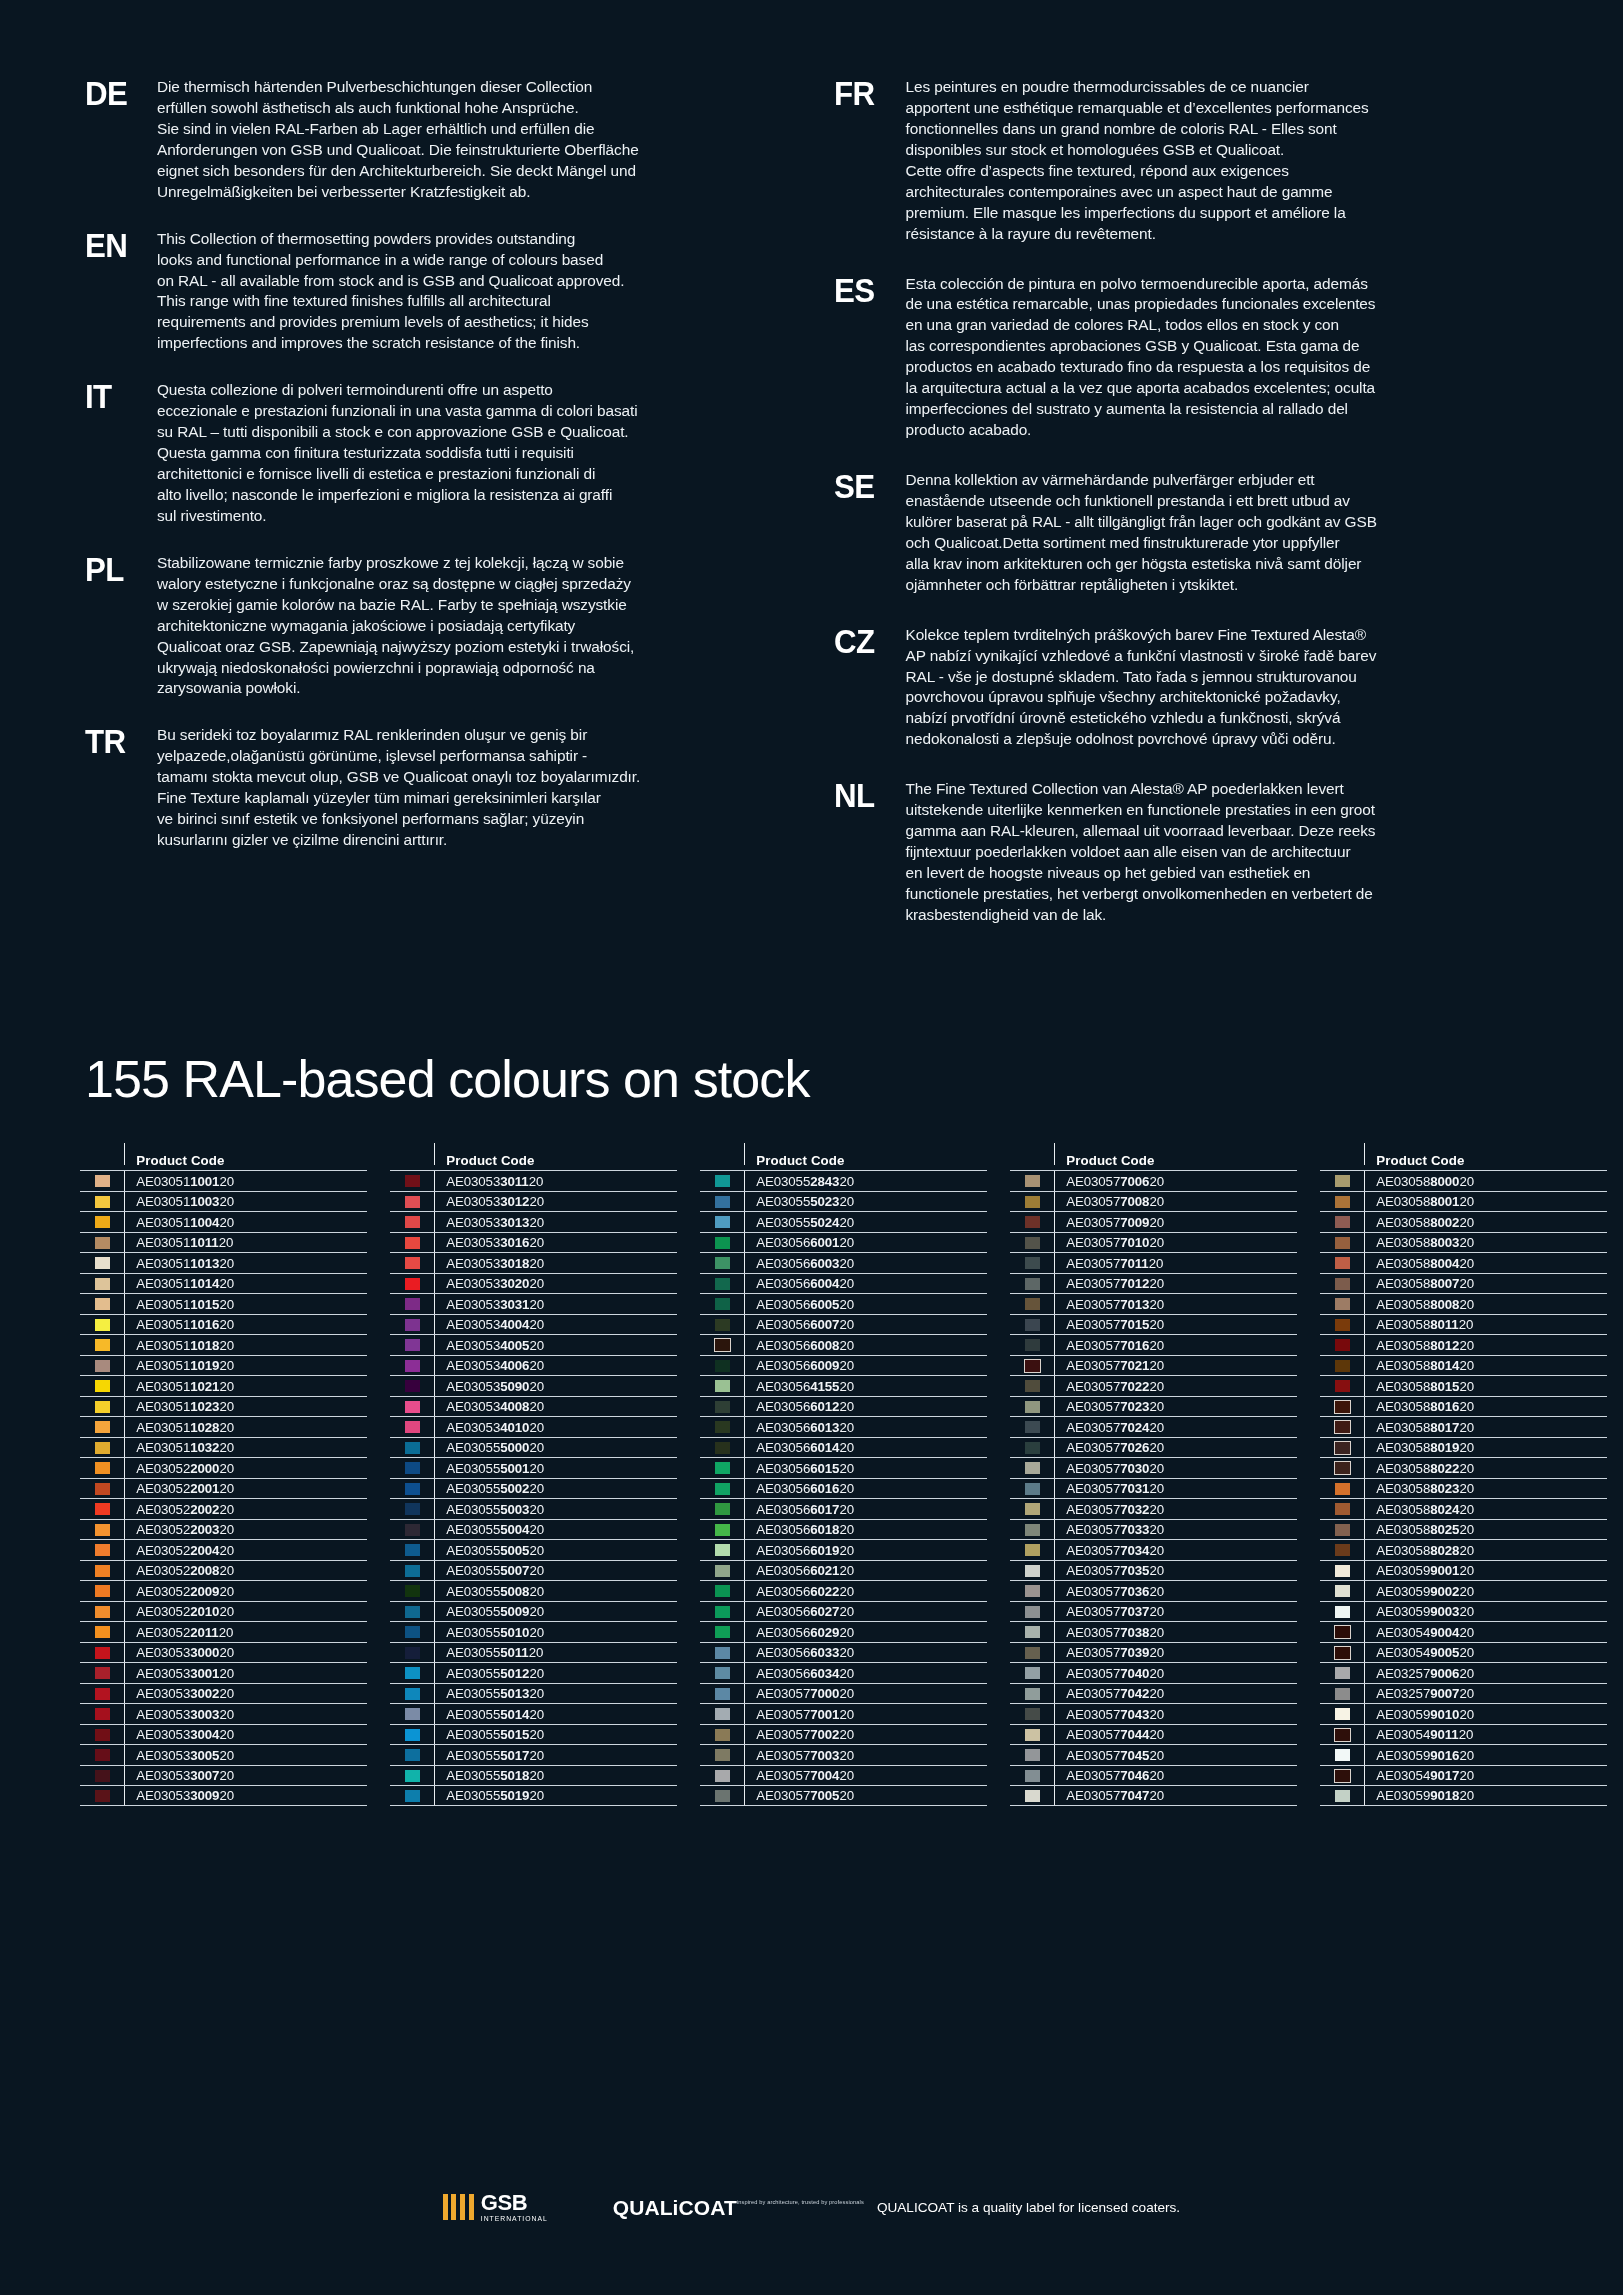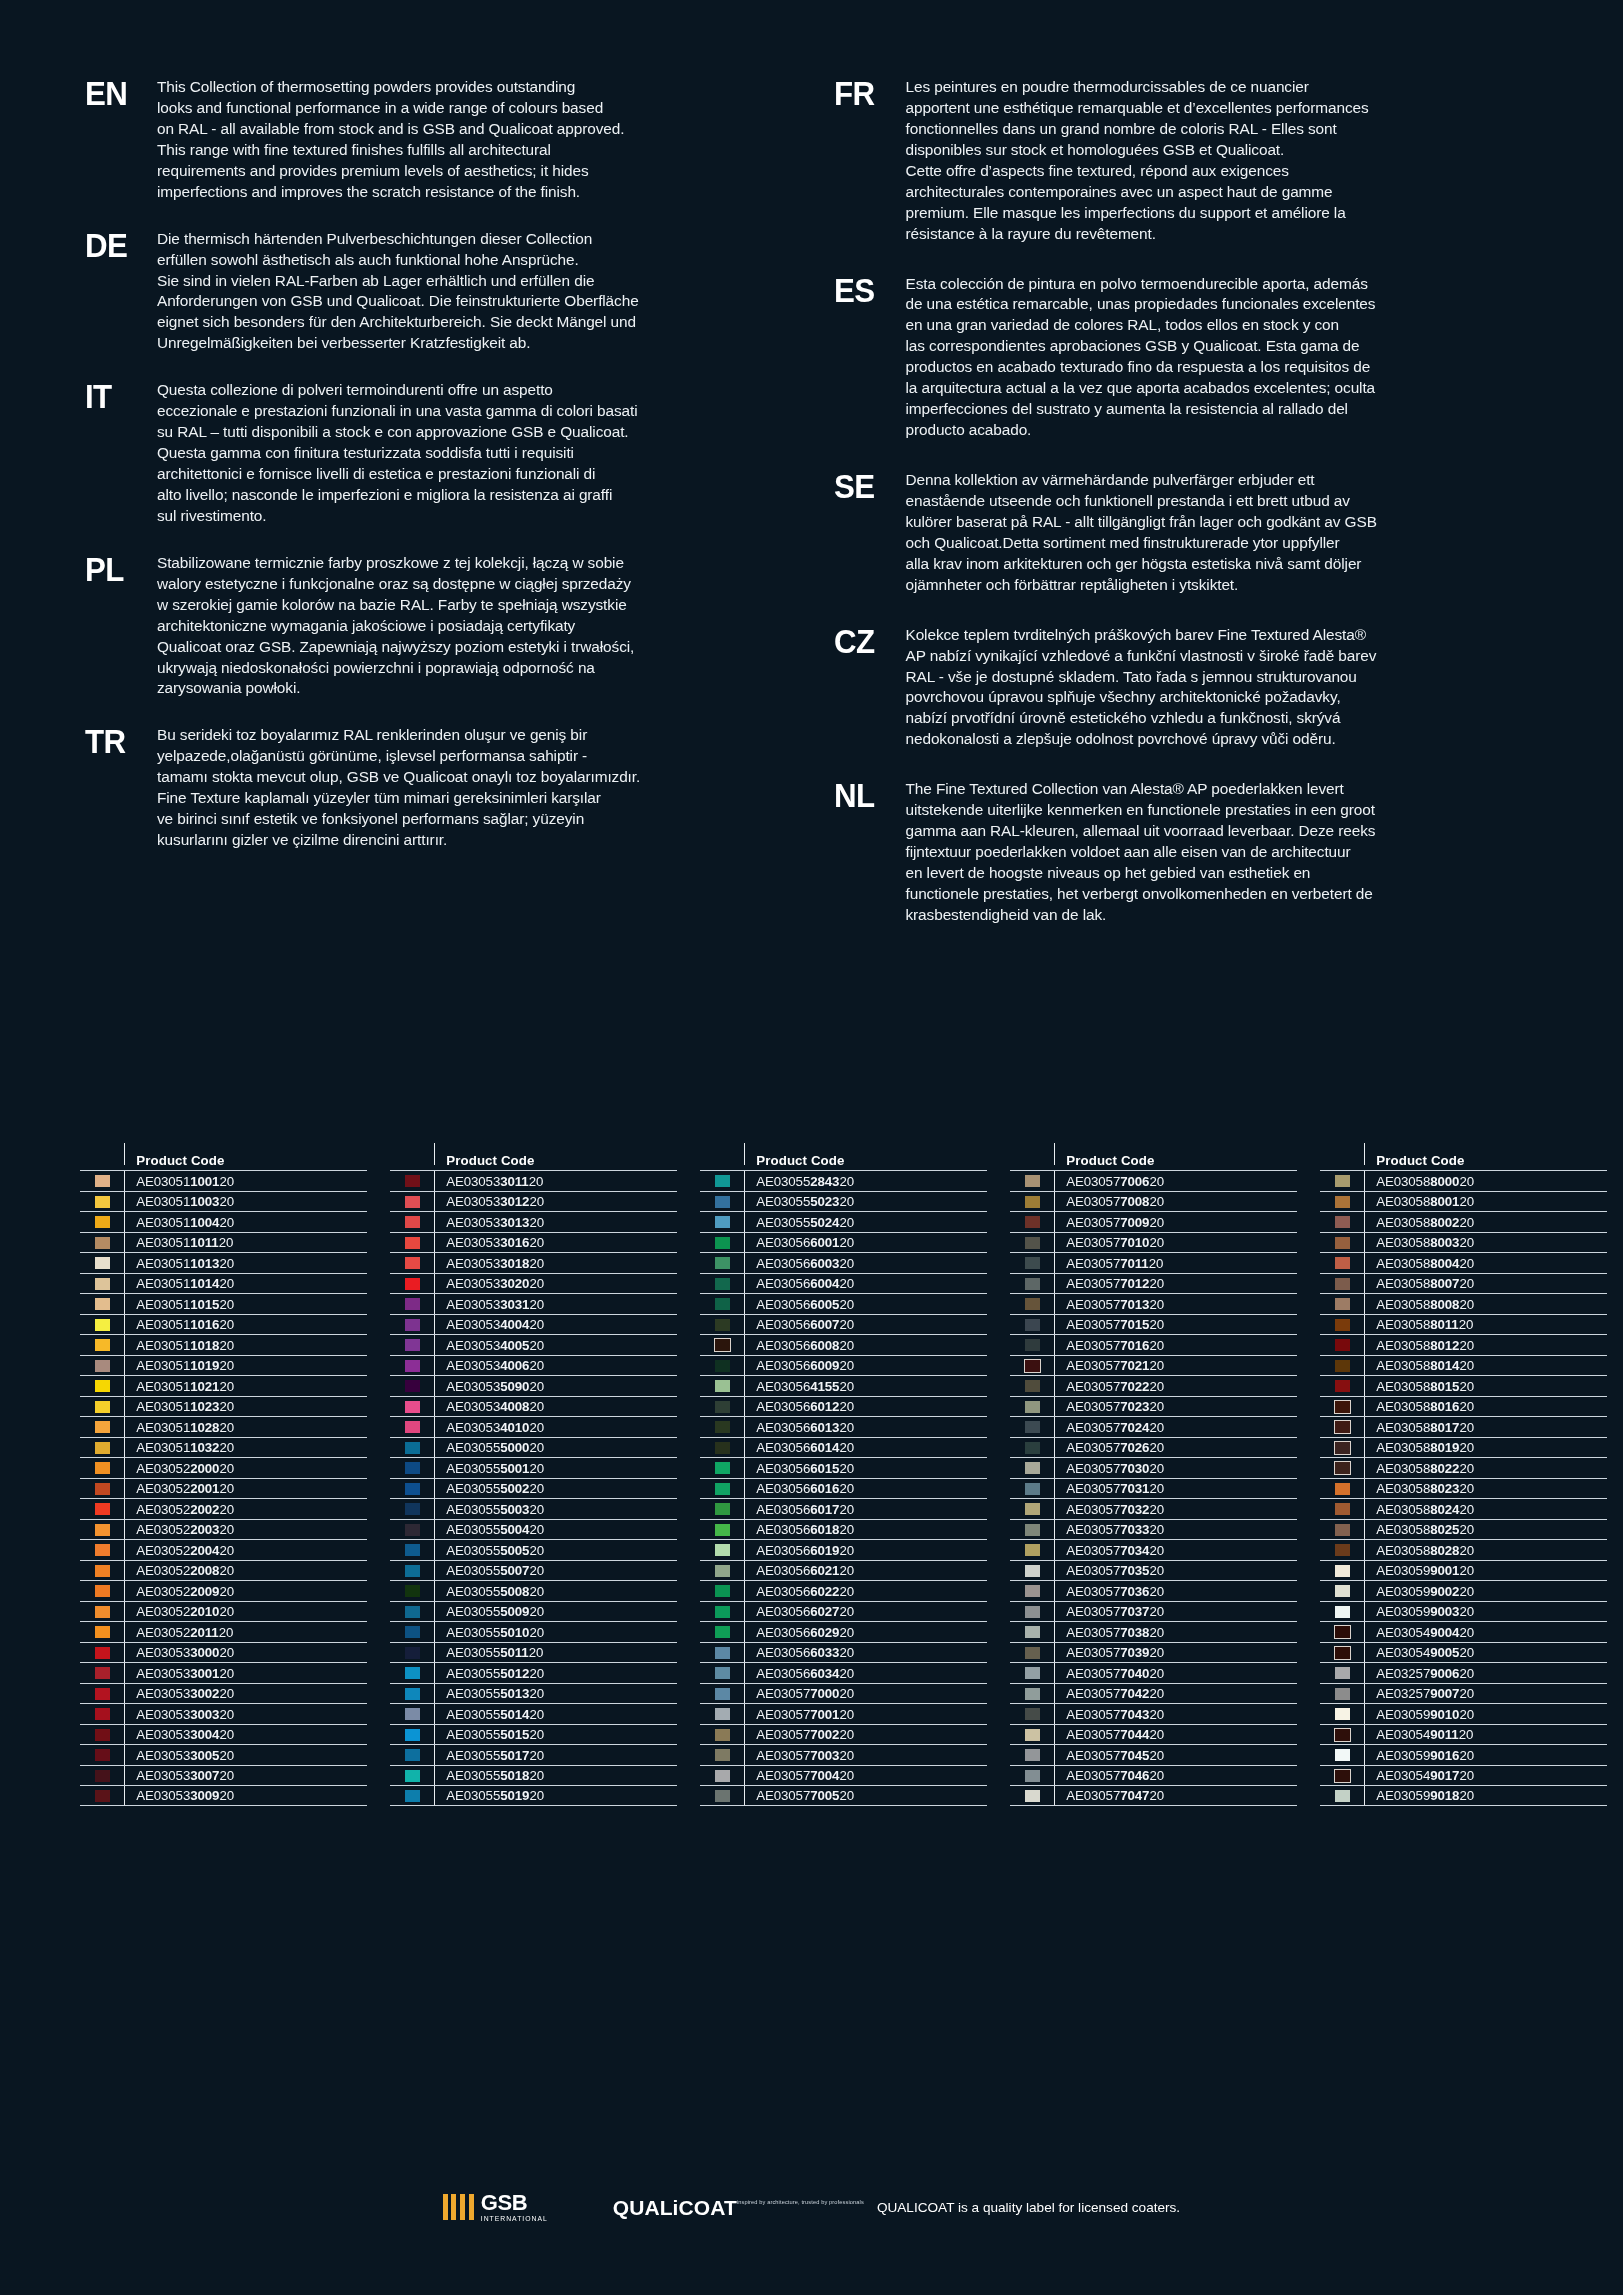--- a/index.html
+++ b/index.html
@@ -134,36 +134,36 @@
   .qc-desc { color: #ffffff; font-size: 13.6px; }
 </style>
 </head>
 <body>
 
 <div class="page">
 
   <div class="intro">
     <div class="intro-col left" id="introLeft">
         <div class="lang-row">
+          <div class="lang-code">DE</div>
+          <div class="lang-text">Die thermisch härtenden Pulverbeschichtungen dieser Collection
+erfüllen sowohl ästhetisch als auch funktional hohe Ansprüche.
+Sie sind in vielen RAL-Farben ab Lager erhältlich und erfüllen die
+Anforderungen von GSB und Qualicoat. Die feinstrukturierte Oberfläche
+eignet sich besonders für den Architekturbereich. Sie deckt Mängel und
+Unregelmäßigkeiten bei verbesserter Kratzfestigkeit ab.</div>
+        </div>
+        <div class="lang-row">
           <div class="lang-code">EN</div>
           <div class="lang-text">This Collection of thermosetting powders provides outstanding
 looks and functional performance in a wide range of colours based
 on RAL - all available from stock and is GSB and Qualicoat approved.
 This range with fine textured finishes fulfills all architectural
 requirements and provides premium levels of aesthetics; it hides
 imperfections and improves the scratch resistance of the finish.</div>
-        </div>
-        <div class="lang-row">
-          <div class="lang-code">DE</div>
-          <div class="lang-text">Die thermisch härtenden Pulverbeschichtungen dieser Collection
-erfüllen sowohl ästhetisch als auch funktional hohe Ansprüche.
-Sie sind in vielen RAL-Farben ab Lager erhältlich und erfüllen die
-Anforderungen von GSB und Qualicoat. Die feinstrukturierte Oberfläche
-eignet sich besonders für den Architekturbereich. Sie deckt Mängel und
-Unregelmäßigkeiten bei verbesserter Kratzfestigkeit ab.</div>
         </div>
         <div class="lang-row">
           <div class="lang-code">IT</div>
           <div class="lang-text">Questa collezione di polveri termoindurenti offre un aspetto
 eccezionale e prestazioni funzionali in una vasta gamma di colori basati
 su RAL – tutti disponibili a stock e con approvazione GSB e Qualicoat.
 Questa gamma con finitura testurizzata soddisfa tutti i requisiti
 architettonici e fornisce livelli di estetica e prestazioni funzionali di
 alto livello; nasconde le imperfezioni e migliora la resistenza ai graffi
 sul rivestimento.</div>
@@ -235,20 +235,21 @@
 uitstekende uiterlijke kenmerken en functionele prestaties in een groot
 gamma aan RAL-kleuren, allemaal uit voorraad leverbaar.  Deze reeks
 fijntextuur poederlakken voldoet aan alle eisen van de architectuur
 en levert de hoogste niveaus op het gebied van esthetiek en
 functionele prestaties, het verbergt onvolkomenheden en verbetert de
 krasbestendigheid van de lak.</div>
         </div>
       </div>
   </div>
 
+  <div class="headline">155 RAL-based colours on stock</div>
 
   <div class="table-wrap" id="tableWrap">
       <div class="col">
         <div class="col-head">
           <div class="head-swatch-cell"></div>
           <div class="head-divider"></div>
           <div class="head-label">Product Code</div>
         </div>
         <div class="row">
           <div class="sw-cell">

